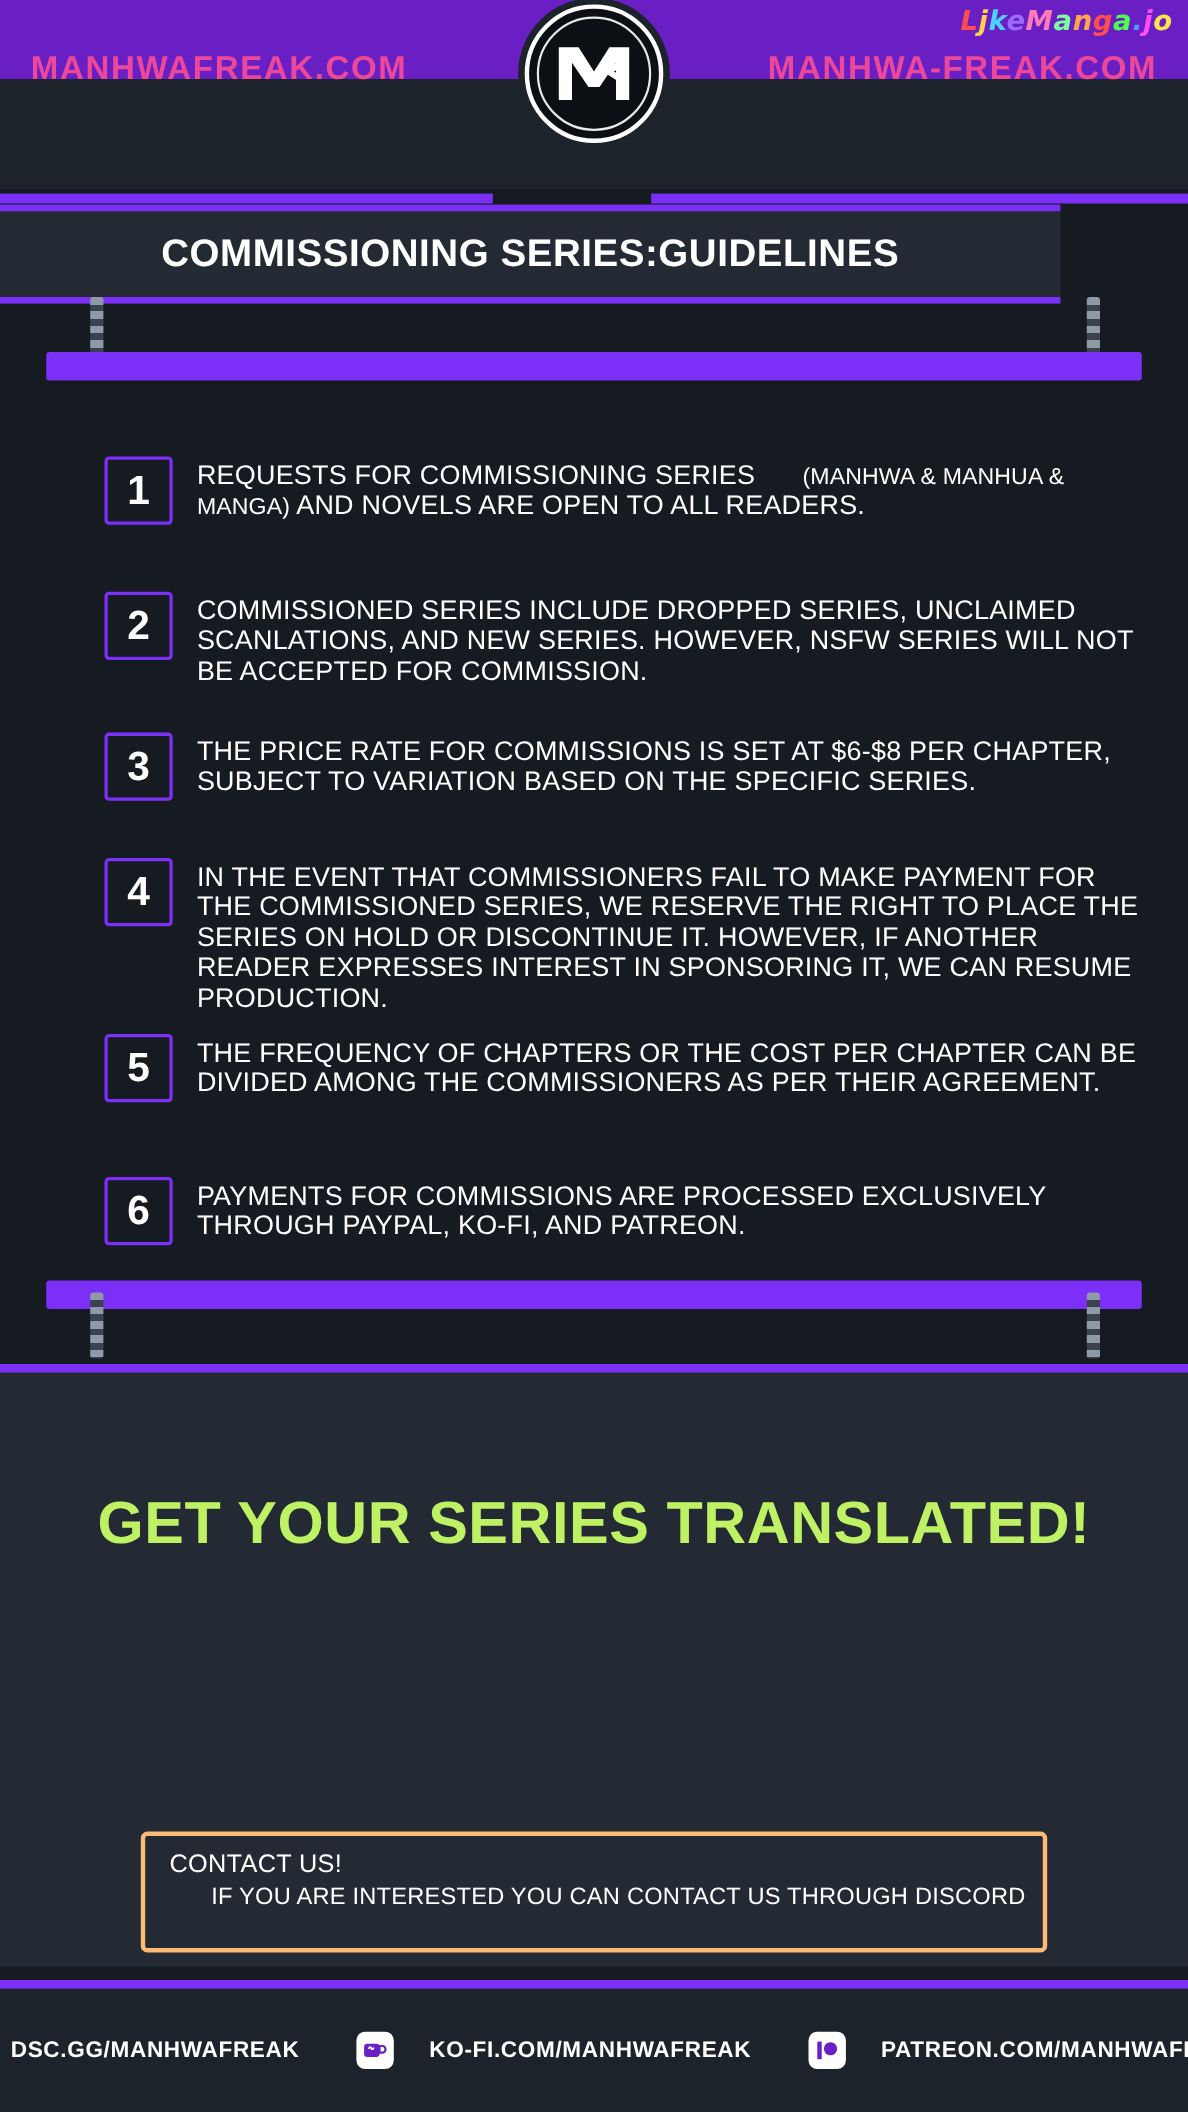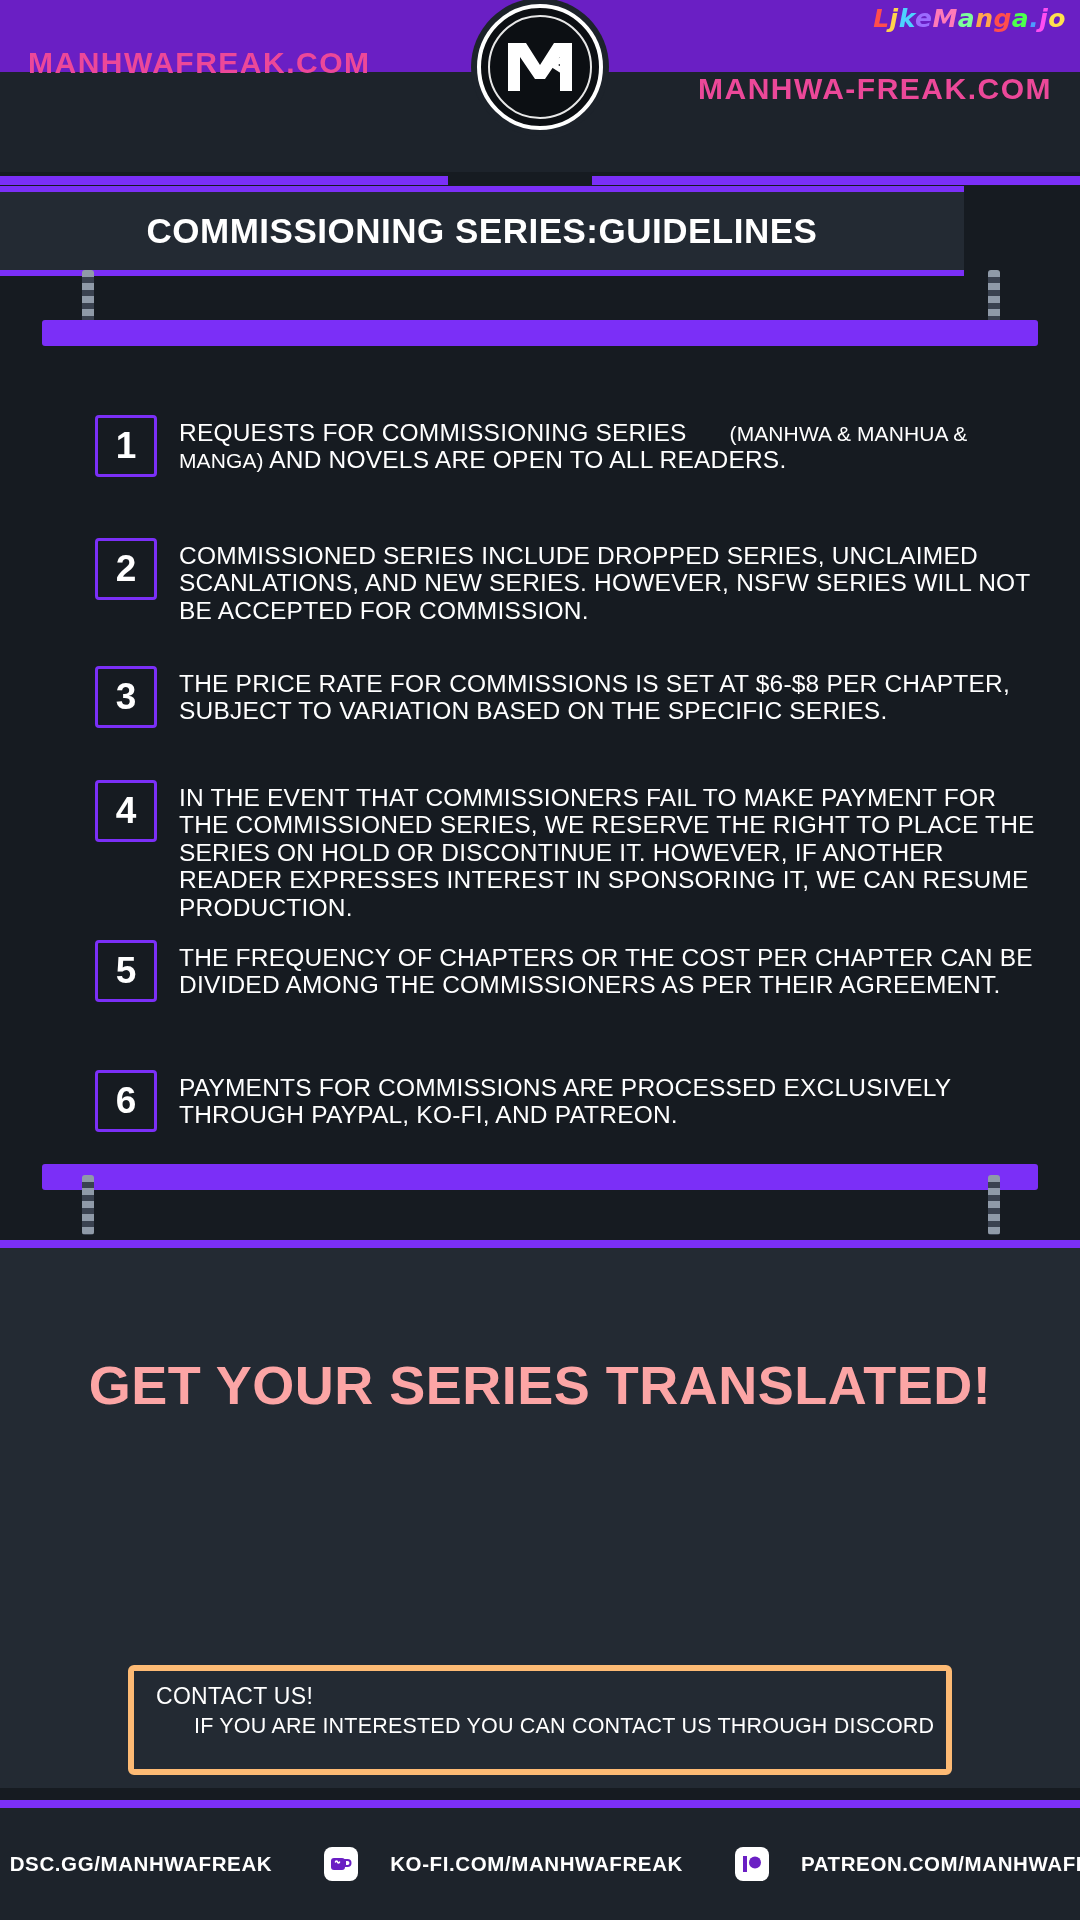--- a/index.html
+++ b/index.html
@@ -57,21 +57,21 @@
   }
   .site-left, .site-right {
     position: absolute;
     top: 46px;
     color: #ec4899;
     font-size: 30px;
     font-weight: bold;
     letter-spacing: 1.5px;
   }
   .site-left { left: 28px; }
-  .site-right { right: 28px; margin-top: 26px; }
+  .site-right { right: 28px; }
 
   .underline-left, .underline-right {
     position: absolute;
     top: 176px;
     height: 9px;
     background: #7b2ff7;
   }
   .underline-left { left: 0; width: 448px; }
   .underline-right { right: 0; width: 488px; }
 
@@ -198,30 +198,30 @@
     position: absolute;
     top: 1248px; left: 0;
     width: 1080px; height: 540px;
     background: #232a33;
   }
   .cta-title {
     position: absolute;
     top: 1354px; left: 0;
     width: 1080px;
     text-align: center;
-    color: #fca5a5;
+    color: #bef264;
     font-size: 54px;
     font-weight: bold;
     letter-spacing: 0.5px;
   }
   .contact-box {
     position: absolute;
     top: 1665px; left: 128px;
     width: 824px; height: 110px;
-    border: 6px solid #fdba74;
+    border: 4px solid #fdba74;
     border-radius: 6px;
     text-align: center;
   }
   .contact-head {
     position: absolute;
     top: 12px; left: 22px;
     color: #ffffff;
     font-size: 23px;
     letter-spacing: 0.3px;
   }

